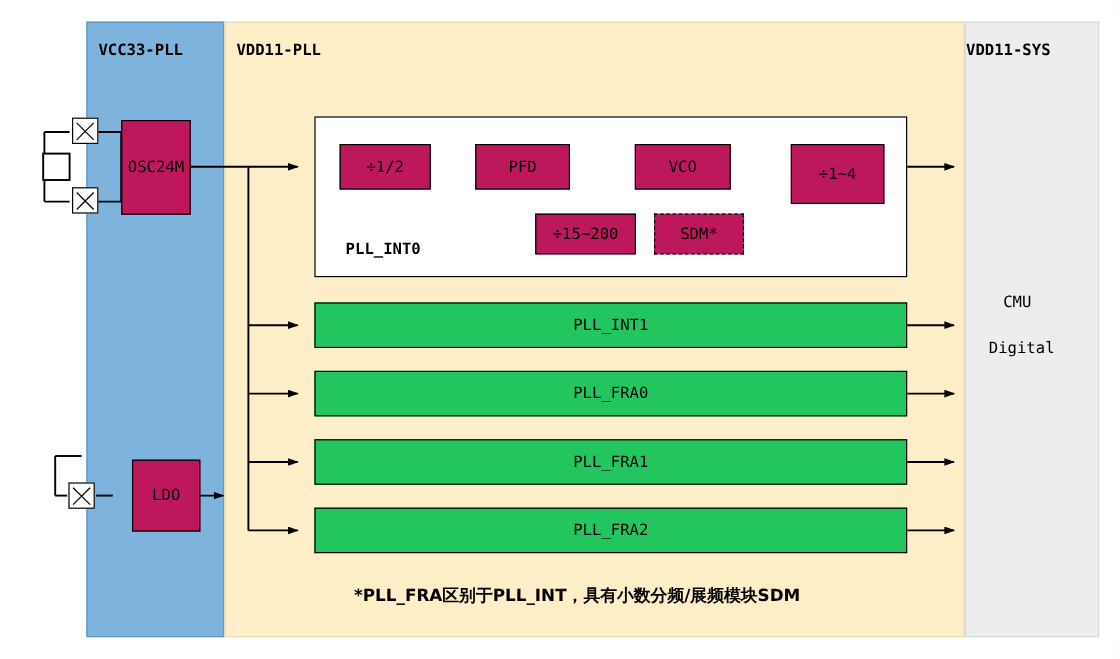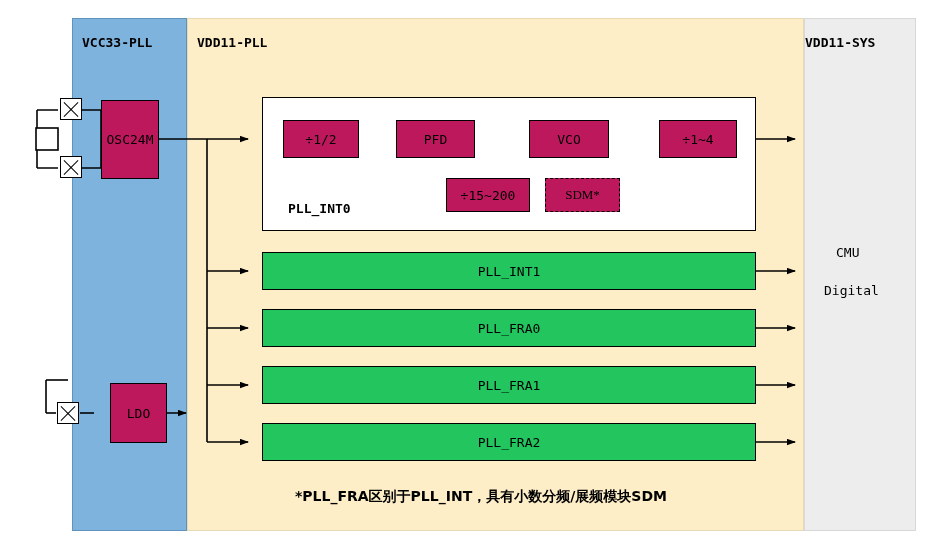--- a/index.html
+++ b/index.html
@@ -50,21 +50,20 @@
     display: flex;
     align-items: center;
     justify-content: center;
     font-family: "DejaVu Sans Mono", "Liberation Mono", monospace;
     font-size: 13px;
     color: #000000;
     text-align: center;
   }
   .box.dashed {
     border-style: dashed;
-    font-family: Liberation Serif, serif;
   }
   .group-box {
     position: absolute;
     box-sizing: border-box;
     background: #ffffff;
     border: 1.5px solid #000000;
   }
   .group-title {
     position: absolute;
     font-family: "DejaVu Sans Mono", "Liberation Mono", monospace;
@@ -199,21 +198,21 @@
 
   <div class="box" style="left:101px; top:100px; width:58px; height:79px;">OSC24M</div>
   <div class="box" style="left:110px; top:383px; width:57px; height:60px;">LDO</div>
 
   <div class="group-box" style="left:262px; top:97px; width:494px; height:134px;"></div>
   <div class="group-title" style="left:288px; top:201px;">PLL_INT0</div>
 
   <div class="box" style="left:283px; top:120px; width:76px; height:38px;">÷1/2</div>
   <div class="box" style="left:396px; top:120px; width:79px; height:38px;">PFD</div>
   <div class="box" style="left:529px; top:120px; width:80px; height:38px;">VCO</div>
-  <div class="box" style="left:659px; top:120px; width:78px; height:38px;text-align:right;">÷1~4</div>
+  <div class="box" style="left:659px; top:120px; width:78px; height:50px;text-align:right;">÷1~4</div>
   <div class="box" style="left:446px; top:178px; width:84px; height:34px;">÷15~200</div>
   <div class="box dashed" style="left:545px; top:178px; width:75px; height:34px;">SDM*</div>
 
   <div class="pll-row" style="left:262px; top:252px; width:494px; height:38px;">PLL_INT1</div>
   <div class="pll-row" style="left:262px; top:309px; width:494px; height:38px;">PLL_FRA0</div>
   <div class="pll-row" style="left:262px; top:366px; width:494px; height:38px;">PLL_FRA1</div>
   <div class="pll-row" style="left:262px; top:423px; width:494px; height:38px;">PLL_FRA2</div>
 
   <div class="right-text" style="left:836px; top:245px;">CMU</div>
   <div class="right-text" style="left:824px; top:283px;">Digital</div>

